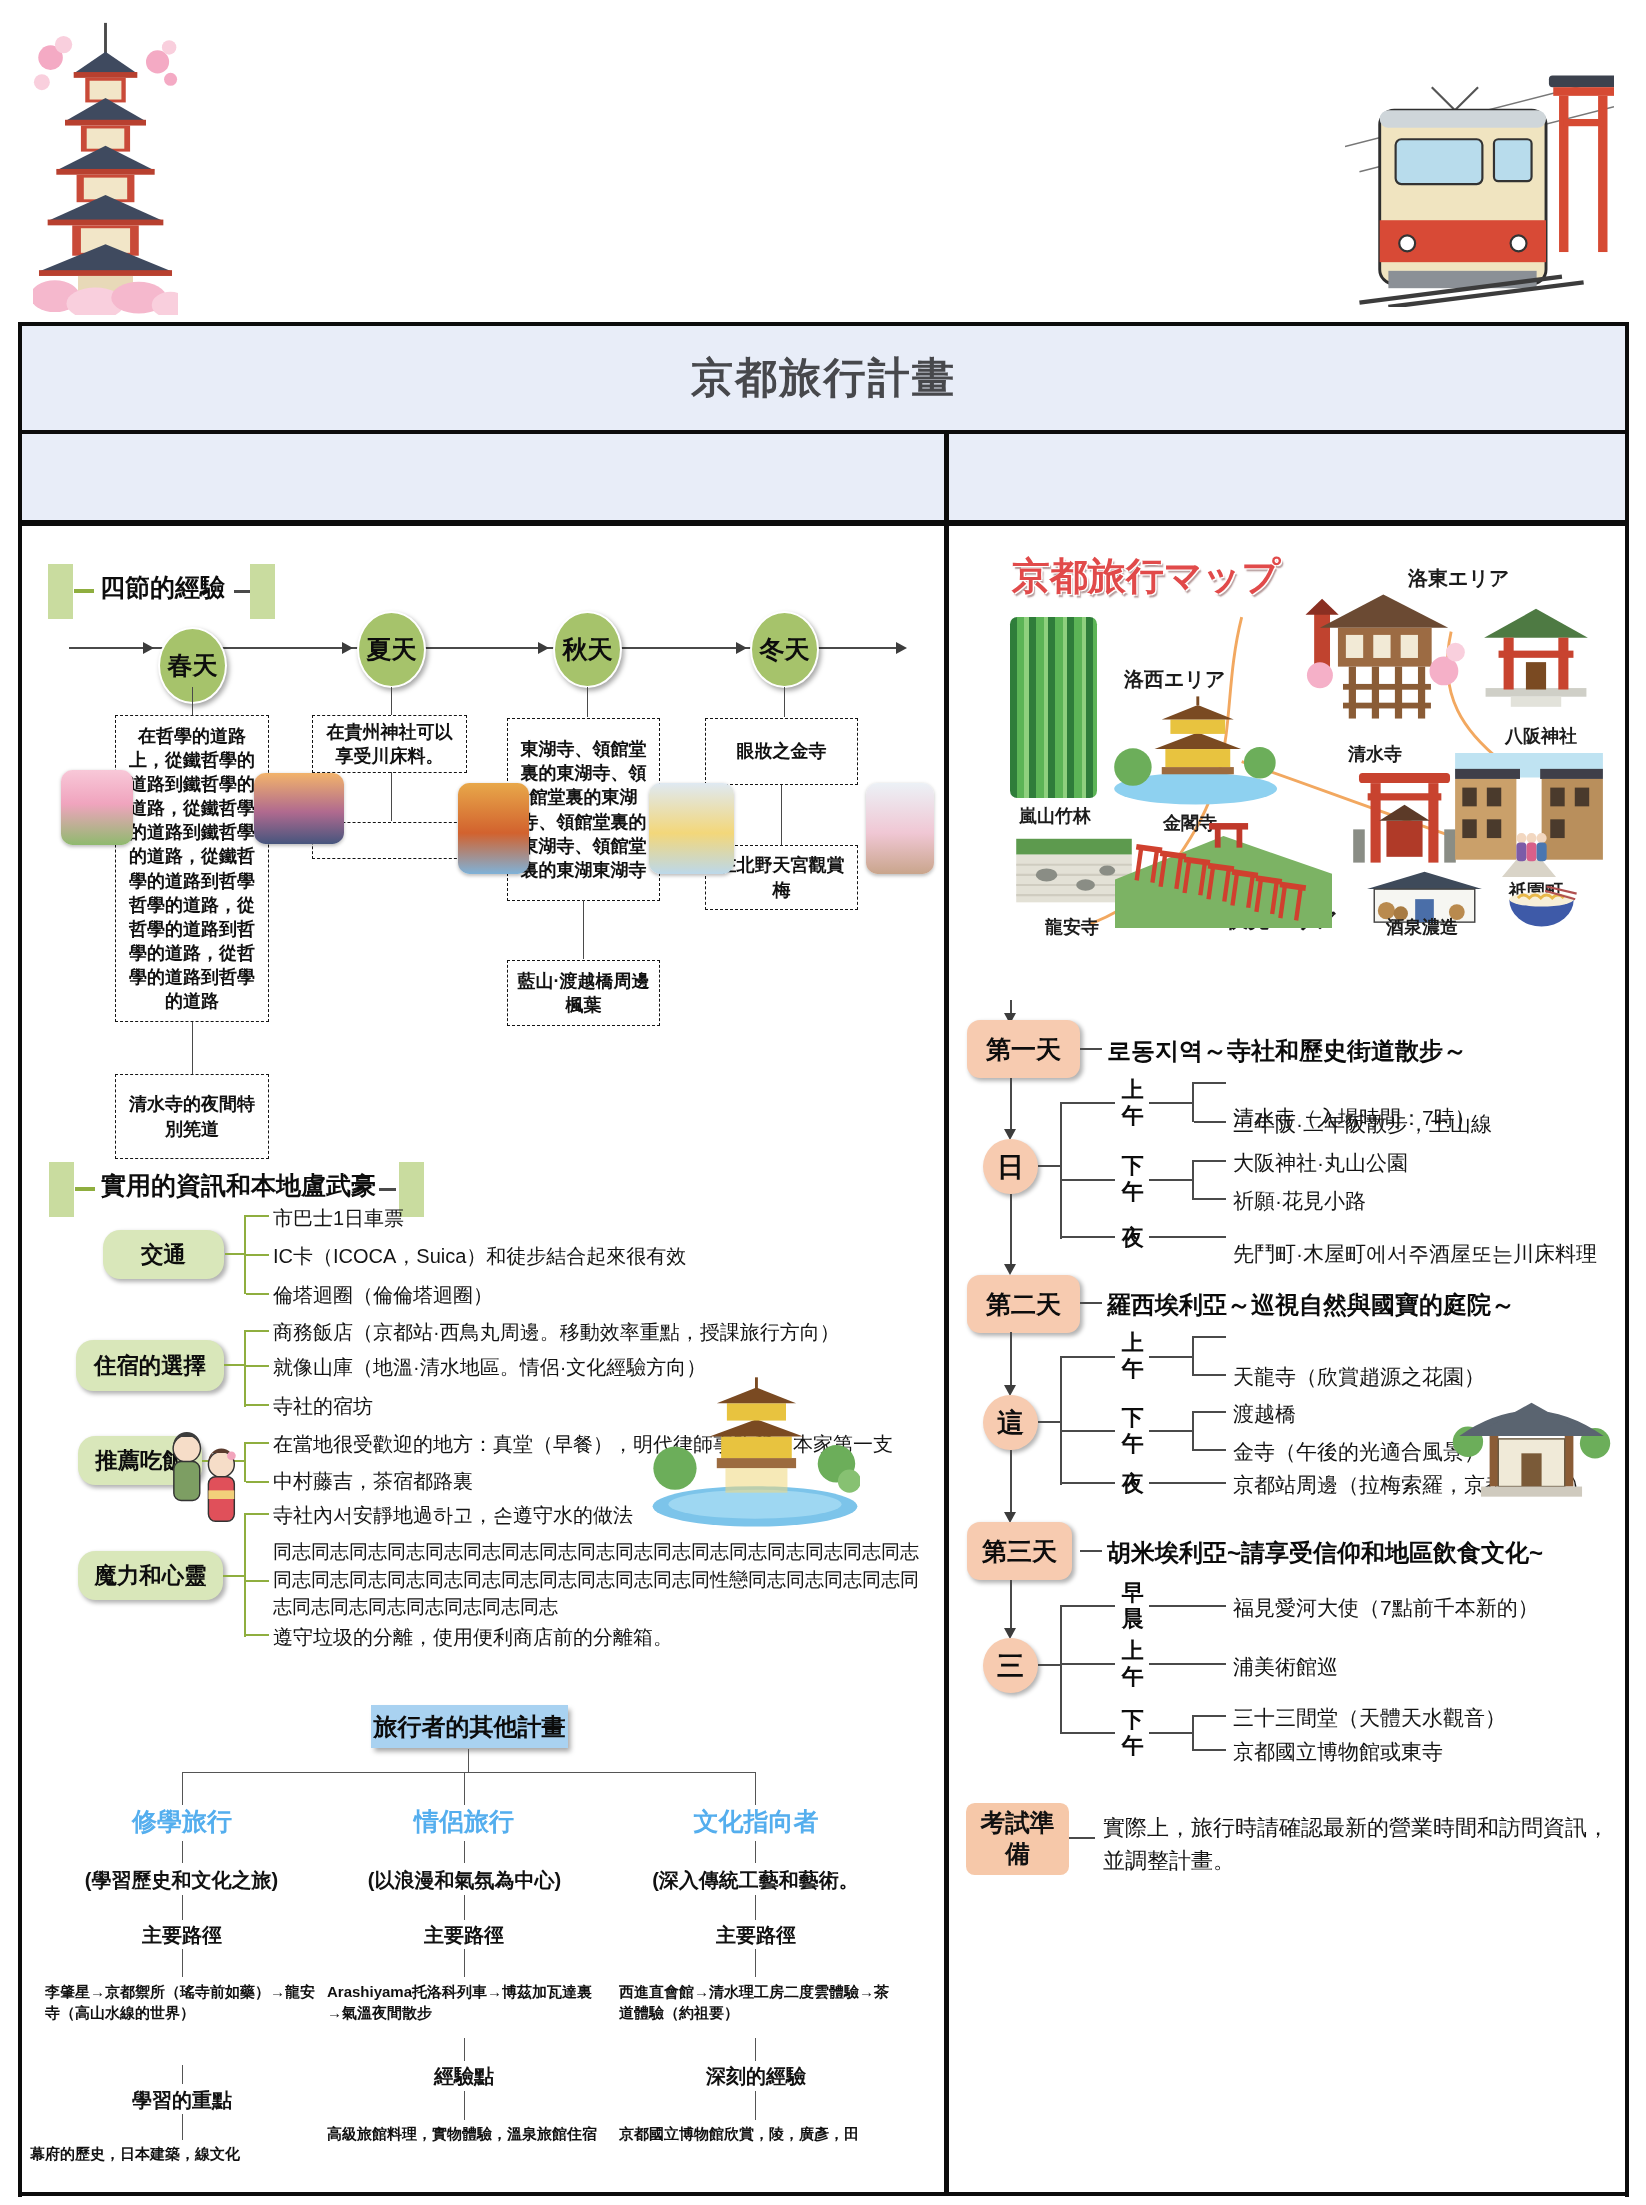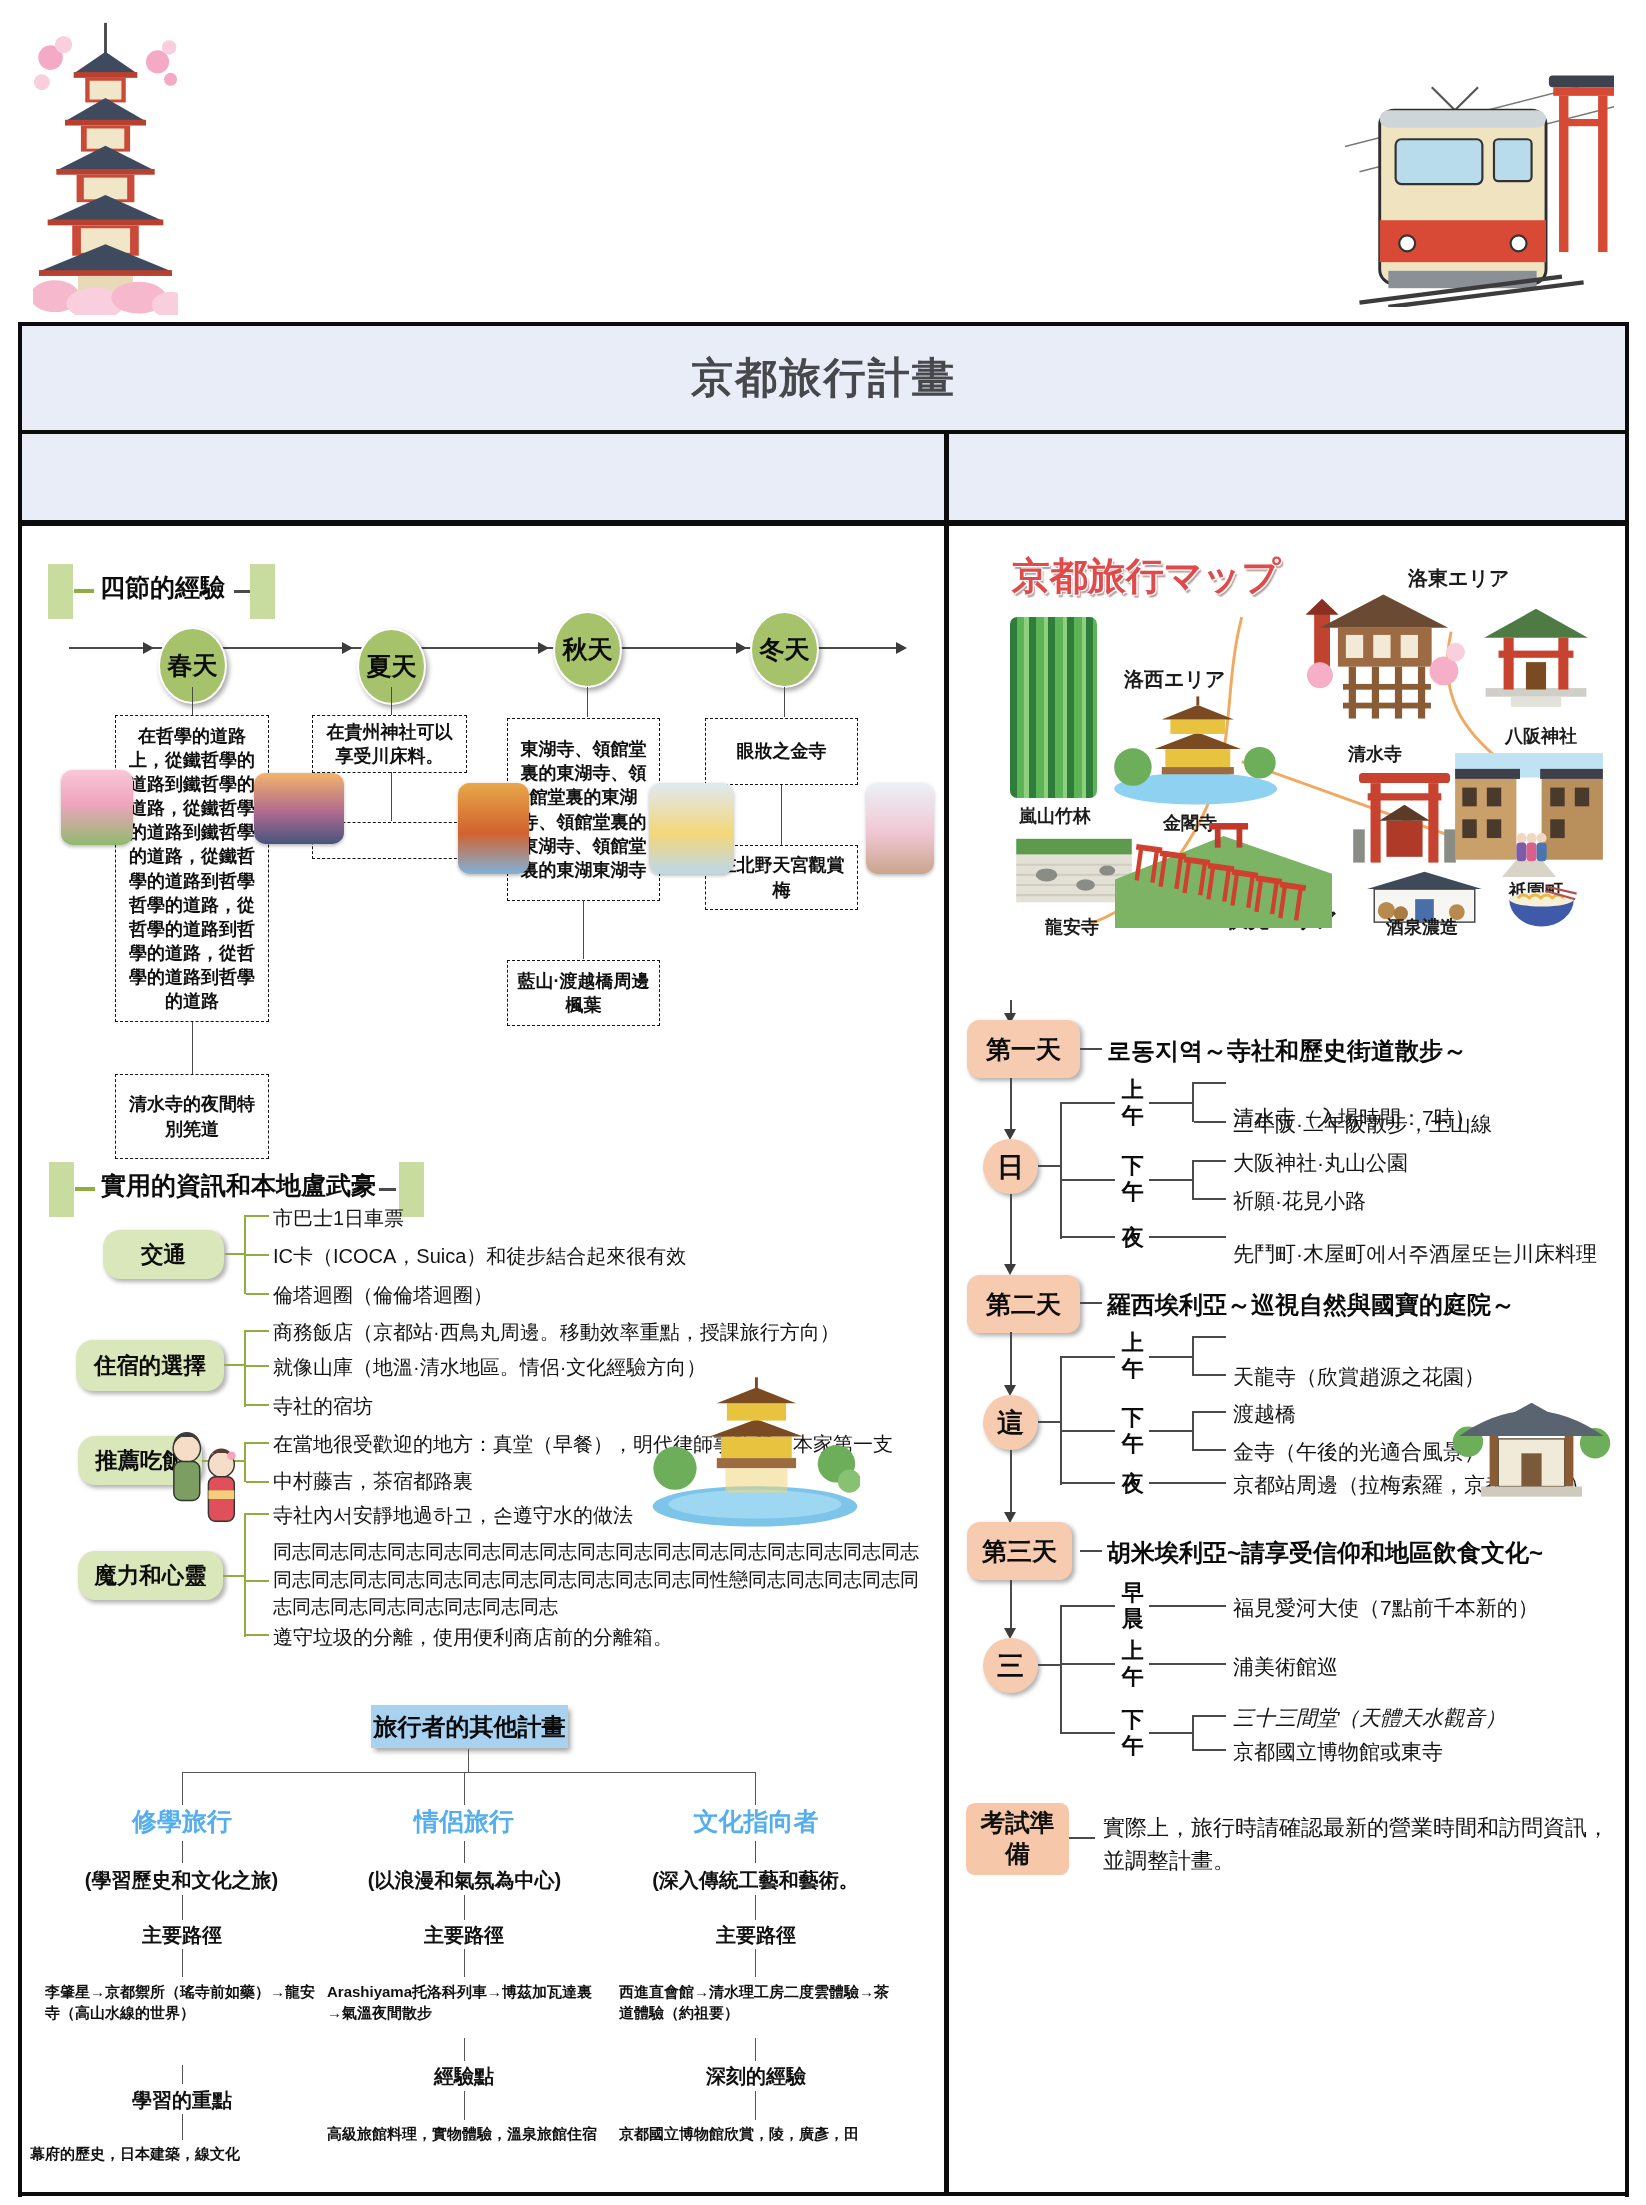--- a/index.html
+++ b/index.html
@@ -111,21 +111,21 @@
   <div class="ln" style="left:69px;top:647px;width:835px;height:2.2px;"></div>
   <div class="tri-right" style="left:143px;top:642px;"></div>
   <div class="tri-right" style="left:342px;top:642px;"></div>
   <div class="tri-right" style="left:538px;top:642px;"></div>
   <div class="tri-right" style="left:736px;top:642px;"></div>
   <div class="tri-right" style="left:896px;top:642px;"></div>
 
   <div class="season-oval" style="left:158px;top:627px;">
       <span>春天</span>
     </div>
-  <div class="season-oval" style="left:357px;top:628px;justify-content:center;">
+  <div class="season-oval" style="left:357px;top:611px;justify-content:center;">
       <span>夏天</span>
     </div>
   <div class="season-oval" style="left:553px;top:611px;">
       <span>秋天</span>
     </div>
   <div class="season-oval" style="left:750px;top:611px;">
       <span>冬天</span>
     </div>
 
   <div class="ln" style="left:192px;top:687px;width:1.4px;height:27.5px;"></div>
@@ -559,21 +559,21 @@
   <div class="slot-label" style="left:1119px;top:1638px;">上午</div>
   <div class="slot-label" style="left:1119px;top:1707px;">下午</div>
   <div class="ln" style="left:1149px;top:1605px;width:77px;height:2.2px;"></div>
   <div class="ritem" style="left:1233px;top:1594px;">福見愛河大使（7點前千本新的）</div>
   <div class="ln" style="left:1149px;top:1663px;width:77px;height:2.2px;"></div>
   <div class="ritem" style="left:1233px;top:1653px;">浦美術館巡</div>
   <div class="ln" style="left:1149px;top:1732px;width:43px;height:2.2px;"></div>
   <div class="ln" style="left:1192px;top:1715px;width:2.2px;height:36px;"></div>
   <div class="ln" style="left:1194px;top:1715px;width:32px;height:2.2px;"></div>
   <div class="ln" style="left:1194px;top:1749px;width:32px;height:2.2px;"></div>
-  <div class="ritem" style="left:1233px;top:1704px;font-style:italic;">三十三間堂（天體天水觀音）</div>
+  <div class="ritem" style="left:1233px;top:1704px;">三十三間堂（天體天水觀音）</div>
   <div class="ritem" style="left:1233px;top:1738px;">京都國立博物館或東寺</div>
 
   <div class="abs" style="left:966px;top:1803px;width:103px;height:72px;background:#f6c8a9;border-radius:8.7px;display:flex;align-items:center;justify-content:center;text-align:center;font-size:24.6px;font-weight:800;line-height:1.25;word-break:break-all;padding:2.9px 7.2px;box-sizing:border-box;">
       <span>考試準備</span>
     </div>
   <div class="ln" style="left:1069px;top:1837px;width:26px;height:2.2px;"></div>
   <div class="abs" style="left:1103px;top:1811px;width:506px;font-size:22px;line-height:1.5;color:#141414;font-weight:500;">實際上，旅行時請確認最新的營業時間和訪問資訊，並調整計畫。</div>
 
 </div>
 

